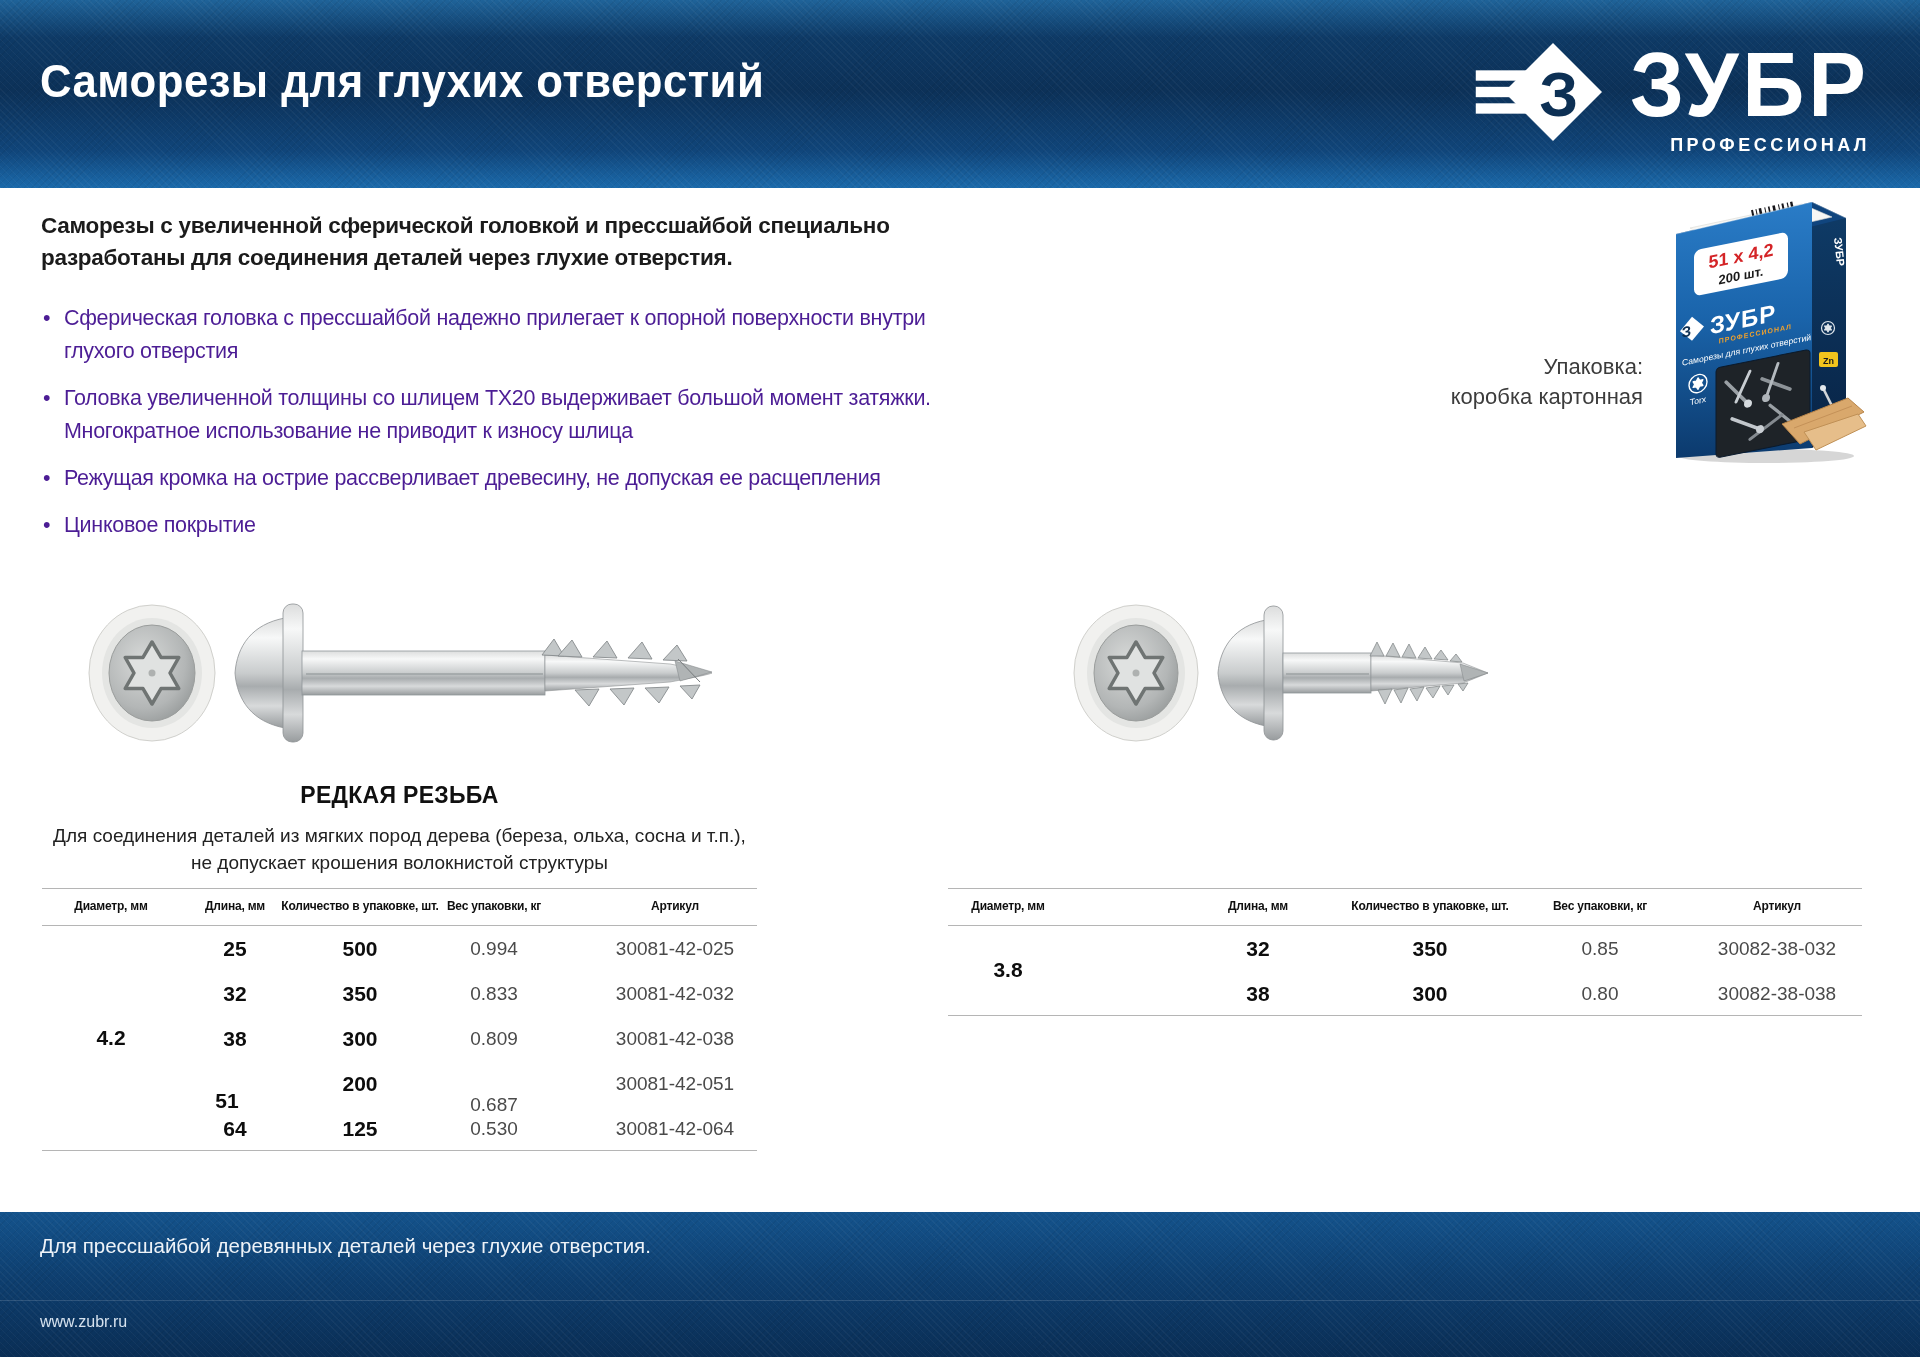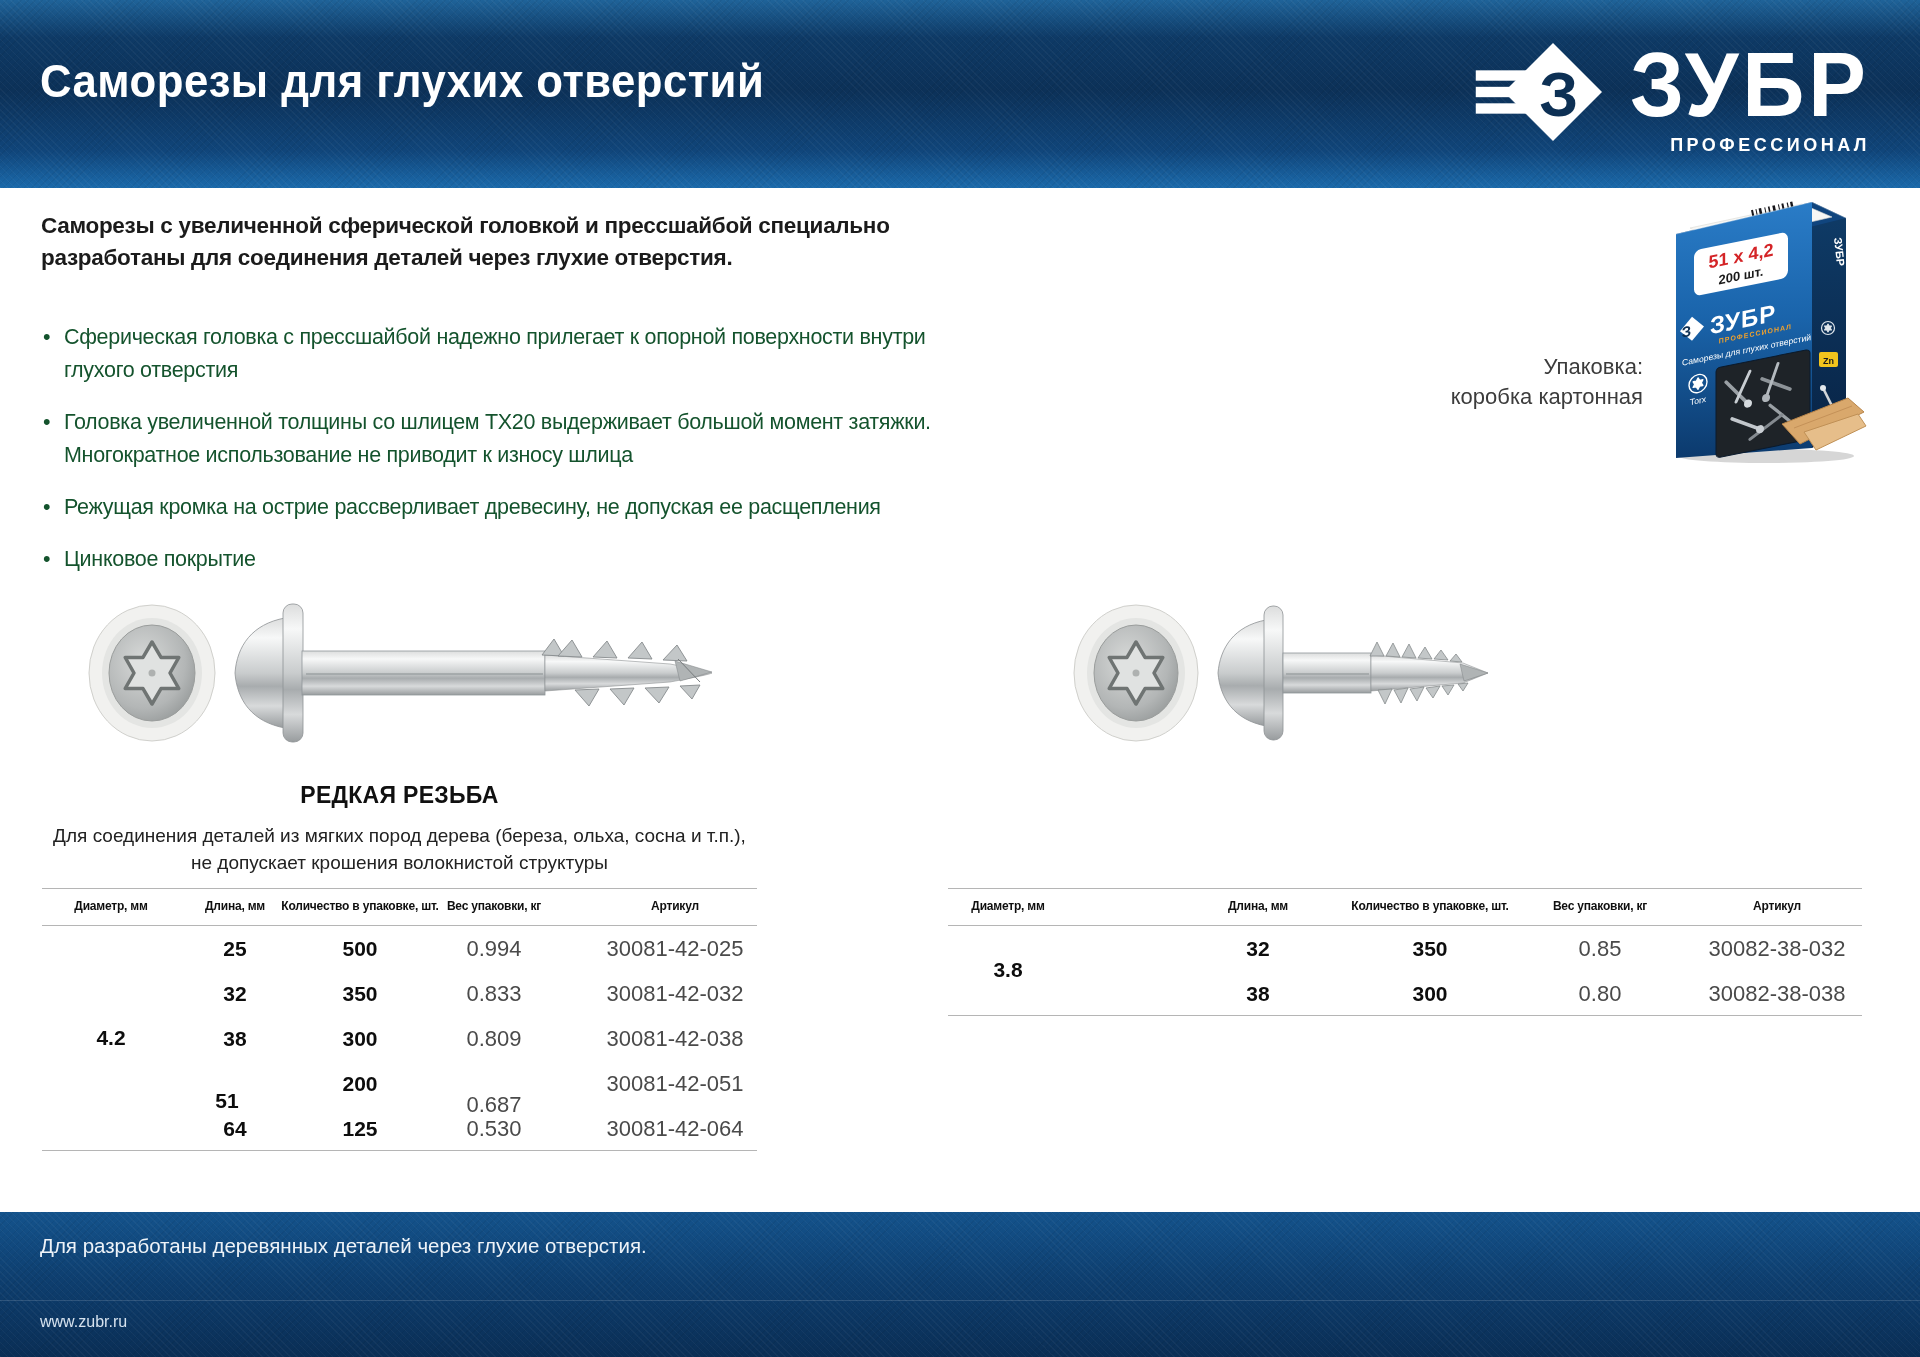--- a/index.html
+++ b/index.html
@@ -23,21 +23,21 @@
   .brand{position:absolute;right:50px;top:40px;display:flex;gap:18px;align-items:flex-start;z-index:3;}
   .brand-text{text-align:right;line-height:1;}
   .brand-name{color:#fff;font-weight:bold;font-size:90px;letter-spacing:4px;transform:scaleX(.96);transform-origin:right;}
   .brand-sub{color:#fff;font-weight:bold;font-size:18px;letter-spacing:3.5px;margin-top:6px;}
 
   
   .intro{position:absolute;left:41px;top:210px;width:965px;margin:0;font-size:22.5px;
      line-height:32px;letter-spacing:-.3px;color:#1b1b1b;font-weight:bold;font-weight:600;}
   .bullets{position:absolute;left:41px;top:302px;width:920px;margin:0;padding:0;list-style:none;}
   .bullets li{position:relative;padding-left:23px;margin-bottom:14px;font-size:21.5px;
-     line-height:33px;letter-spacing:-.3px;color:#14532d;margin-top:19px;}
+     line-height:33px;letter-spacing:-.3px;color:#4c1d95;}
   .bullets li::before{content:"\2022";position:absolute;left:2px;top:0;}
 
   
   .pack-caption{position:absolute;right:277px;top:352px;text-align:right;font-size:22px;
      line-height:30px;color:#3c3c3c;}
   .box-svg{position:absolute;left:1666px;top:160px;}
 
   
   .screw-left{position:absolute;left:80px;top:598px;}
   .screw-right{position:absolute;left:1058px;top:598px;}
@@ -49,21 +49,21 @@
   .tblock h2{margin:0 0 14px;font-size:23px;color:#101010;letter-spacing:.3px;}
   .tblock .subtitle{margin:0;font-size:19px;line-height:26.5px;color:#222;}
 
   
   .dtable{position:absolute;}
   .dtable .hline{position:absolute;left:0;right:0;height:1px;background:#b5b5b5;}
   .dtable .th{position:absolute;transform:translateX(-50%);top:11px;font-size:12px;
      font-weight:bold;white-space:nowrap;color:#0f0f0f;letter-spacing:-.2px;}
   .dtable .cell{position:absolute;transform:translate(-50%,-50%);white-space:nowrap;}
   .dtable .cell.b{font-weight:bold;font-size:21px;color:#0d0d0d;}
-  .dtable .cell.r{font-size:22px;color:#4a4a4a;}
+  .dtable .cell.r{font-size:19px;color:#4a4a4a;}
   .table-left{left:42px;top:888px;width:715px;}
   .table-right{left:948px;top:888px;width:914px;}
 
   
   .ftext{position:absolute;left:40px;top:18px;font-size:20.5px;line-height:31px;color:#eef3f8;z-index:2;}
   .fline{position:absolute;left:0;right:0;top:88px;height:1px;background:rgba(255,255,255,.14);z-index:2;}
   .furl{position:absolute;left:40px;top:101px;font-size:16px;color:#d6e2ee;z-index:2;text-decoration:none;cursor:pointer;}
 </style>
 </head>
 <body>
@@ -327,19 +327,19 @@
       <span class="cell r" style="left: 652px; top: 60.5px;">0.85</span>
       <span class="cell r" style="left: 829px; top: 60.5px;">30082-38-032</span>
       <span class="cell b" style="left: 310px; top: 105.5px;">38</span>
       <span class="cell b" style="left: 482px; top: 105.5px;">300</span>
       <span class="cell r" style="left: 652px; top: 105.5px;">0.80</span>
       <span class="cell r" style="left: 829px; top: 105.5px;">30082-38-038</span>
     </div>
 
   <div class="band bottom-band">
     <div class="ftext">
-      <span>Для разработаны деревянных деталей через глухие отверстия.</span><br>
+      <span>Для прессшайбой деревянных деталей через глухие отверстия.</span><br>
     </div>
     <div class="fline"></div>
     <a class="furl">www.zubr.ru</a>
   </div>
 
 </div>
 
 </body></html>

